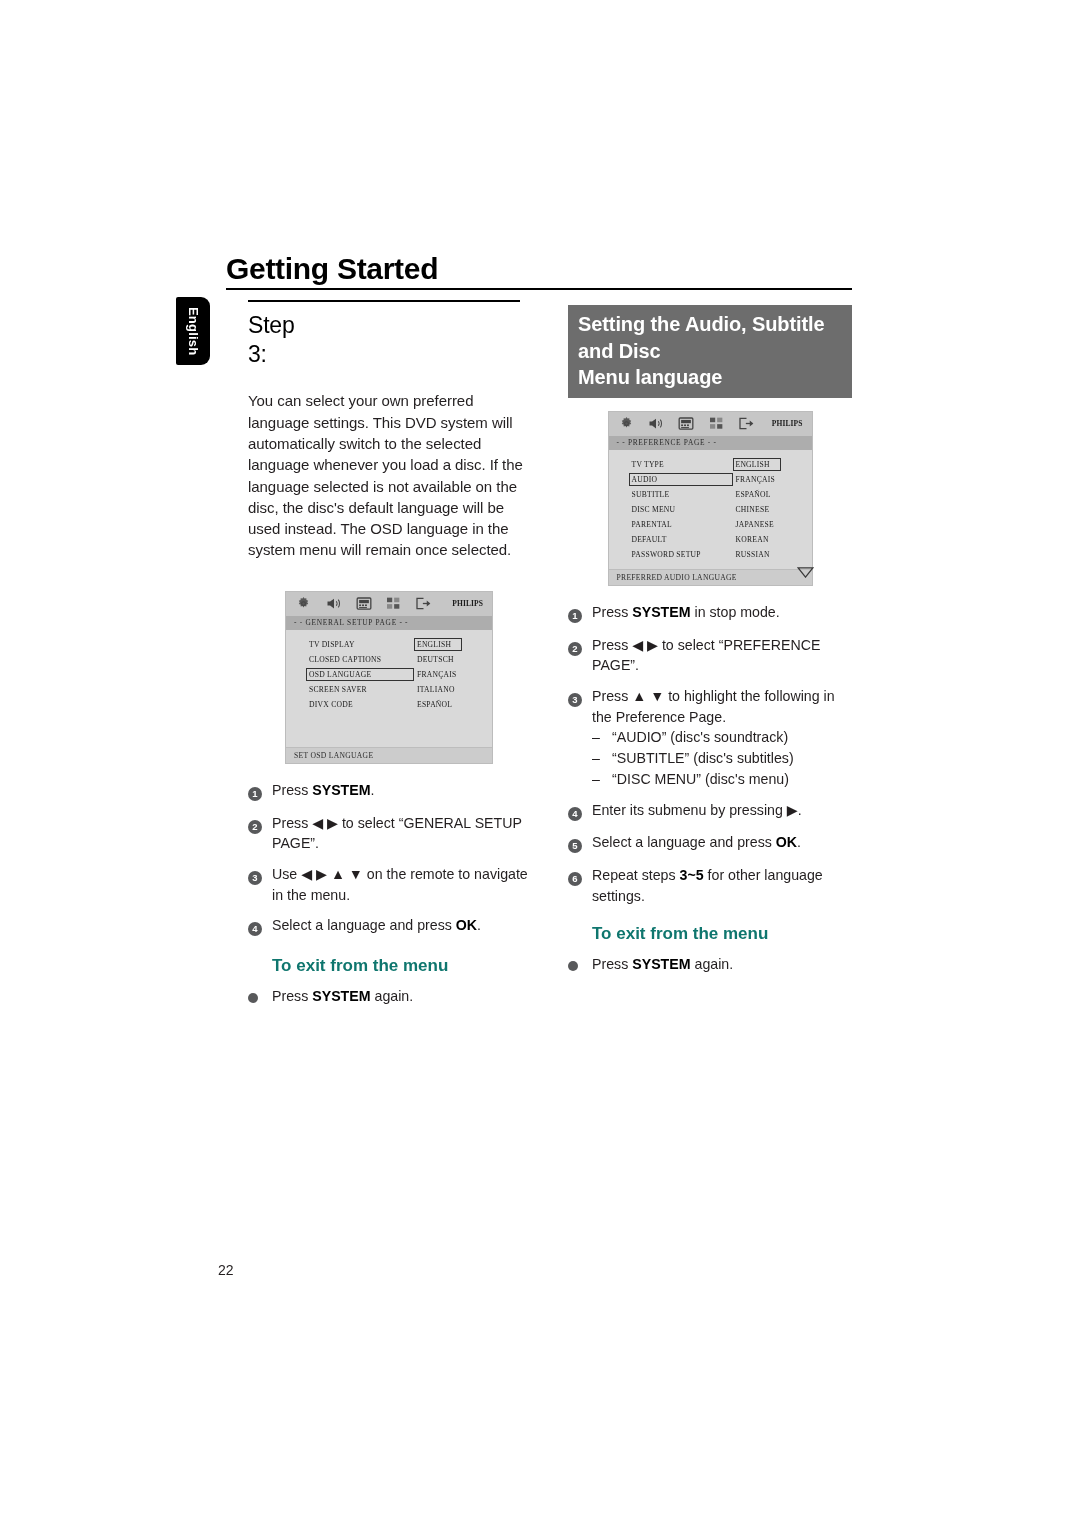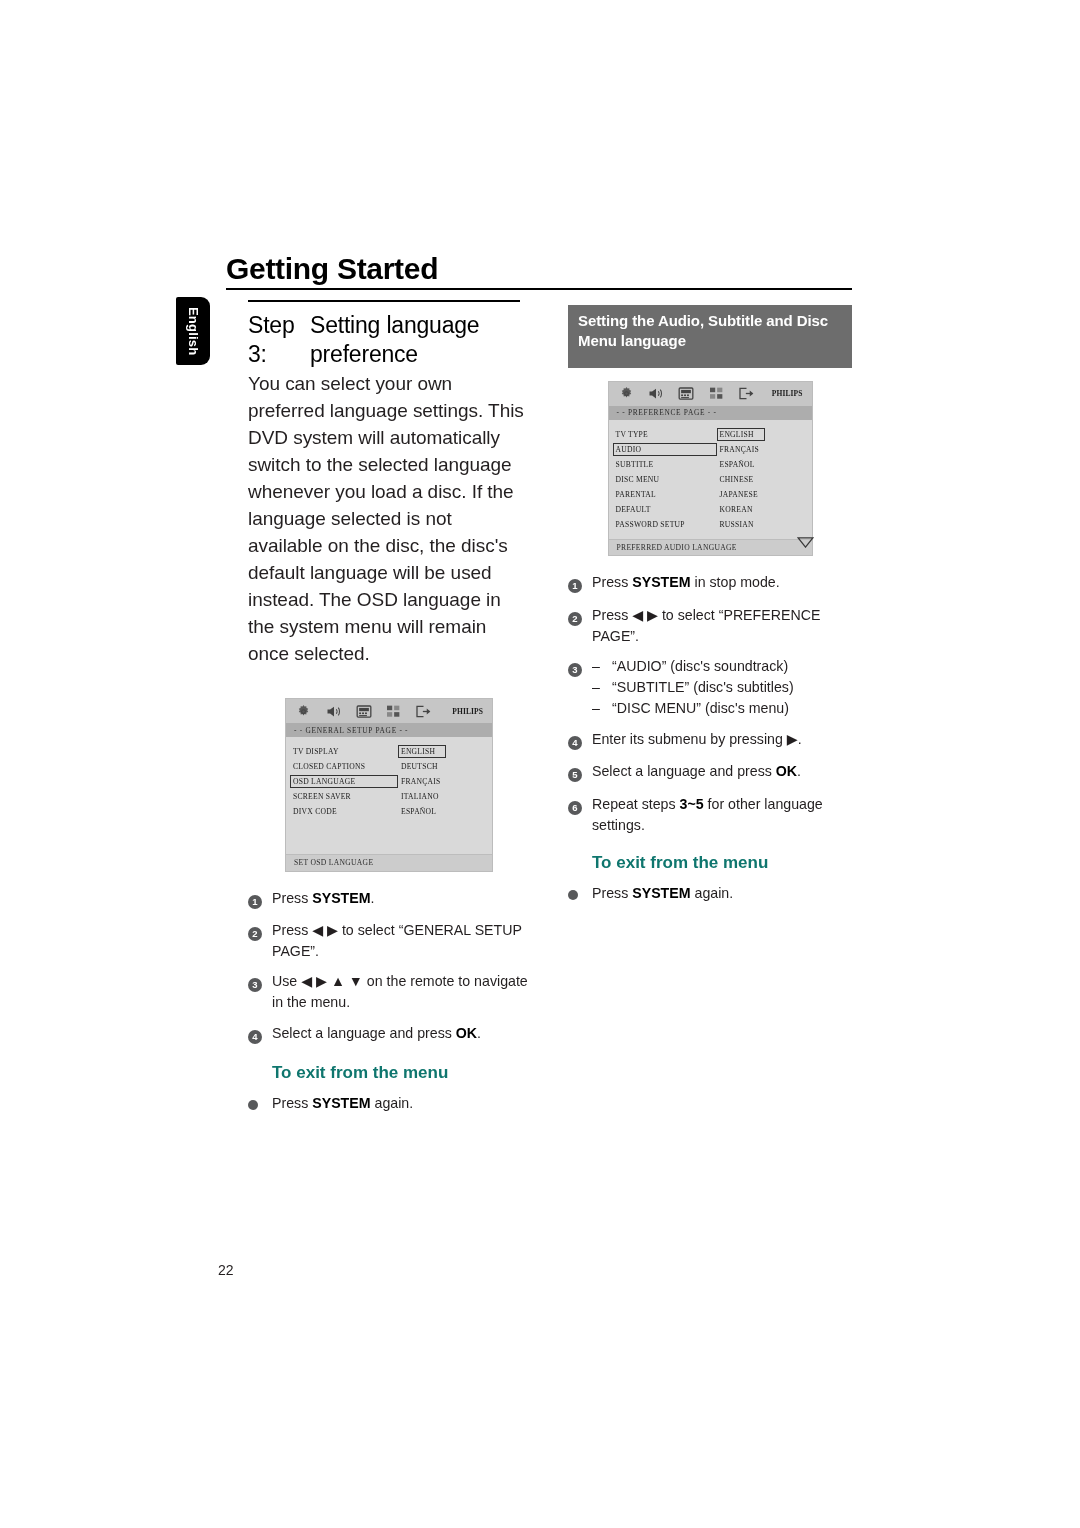--- a/index.html
+++ b/index.html
@@ -90,35 +90,35 @@
     display: flex;
     font-size: 23px;
     font-weight: normal;
     line-height: 1.28;
     letter-spacing: -0.2px;
   }
   .step-head .step-no { width: 62px; flex: 0 0 62px; }
   .step-head .step-txt { flex: 1; }
 
   .intro {
-    margin-top: 2px;
-    font-size: 19px;
+    margin-top: 21px;
+    font-size: 15px;
     line-height: 1.42;
     color: #231f20;
     letter-spacing: -0.05px;
   }
 
   
   .banner {
     background: #6d6d6d;
     color: #ffffff;
-    font-size: 15px;
+    font-size: 20px;
     font-weight: bold;
     letter-spacing: -0.1px;
-    padding: 6px 10px 17px 10px;
+    padding: 6px 10px 7px 10px;
     line-height: 1.33;
   }
   .banner-left { margin-top: 18px; width: 282px; }
   .banner-right { width: 284px; }
 
   
   .osd {
     background: #d4d4d4;
     border: 1px solid #bcbcbc;
     position: relative;
@@ -162,21 +162,21 @@
   }
 
   .osd-body {
     background: #d9d9d9;
     padding: 8px 0 4px 0;
     position: relative;
   }
   .osd-row {
     display: flex;
     align-items: center;
-    padding: 0 4px;
+    padding: 0 20px;
     height: 13.5px;
     margin-bottom: 1.5px;
   }
   .osd-cell-l {
     flex: 0 0 108px;
     font-size: 7.6px;
     letter-spacing: 0.25px;
     padding: 1px 3px;
     line-height: 11px;
     color: #1a1a1a;
@@ -296,24 +296,20 @@
   <div class="lang-tab">
     <span>English</span>
   </div>
 
   <div class="col-left">
 
     <div class="step-rule"></div>
 
     <div class="step-head">
       <div class="step-no">Step 3:</div>
-      <div class="step-txt">
-        <div>Setting language</div>
-        <div>preference</div>
-      </div>
     </div>
 
     <div class="intro">You can select your own preferred language settings. This DVD system will automatically switch to the selected language whenever you load a disc. If the language selected is not available on the disc, the disc's default language will be used instead. The OSD language in the system menu will remain once selected.</div>
 
 
     <div class="osd osd-left">
       <div class="osd-iconbar">
         <span class="ic">
           <svg width="15" height="15" viewBox="0 0 24 24">
               <path fill="#444" d="M12 8.2a3.8 3.8 0 100 7.6 3.8 3.8 0 000-7.6zm0 6a2.2 2.2 0 110-4.4 2.2 2.2 0 010 4.4z"></path>
@@ -501,20 +497,21 @@
         <div class="step-bullet"><span class="bnum">1</span></div>
         <div class="step-text">Press <b class="k">SYSTEM</b> in stop mode.</div>
       </div>
       <div class="step-item">
         <div class="step-bullet"><span class="bnum">2</span></div>
         <div class="step-text">Press ◀ ▶ to select “PREFERENCE PAGE”.</div>
       </div>
       <div class="step-item">
         <div class="step-bullet"><span class="bnum">3</span></div>
         <div class="step-text">
+          <div>Press ▲ ▼ to highlight the following in the Preference Page.</div>
           <div class="step-sub">
             <span class="dash">–</span>
             <span>“AUDIO” (disc's soundtrack)</span>
           </div>
           <div class="step-sub">
             <span class="dash">–</span>
             <span>“SUBTITLE” (disc's subtitles)</span>
           </div>
           <div class="step-sub">
             <span class="dash">–</span>

